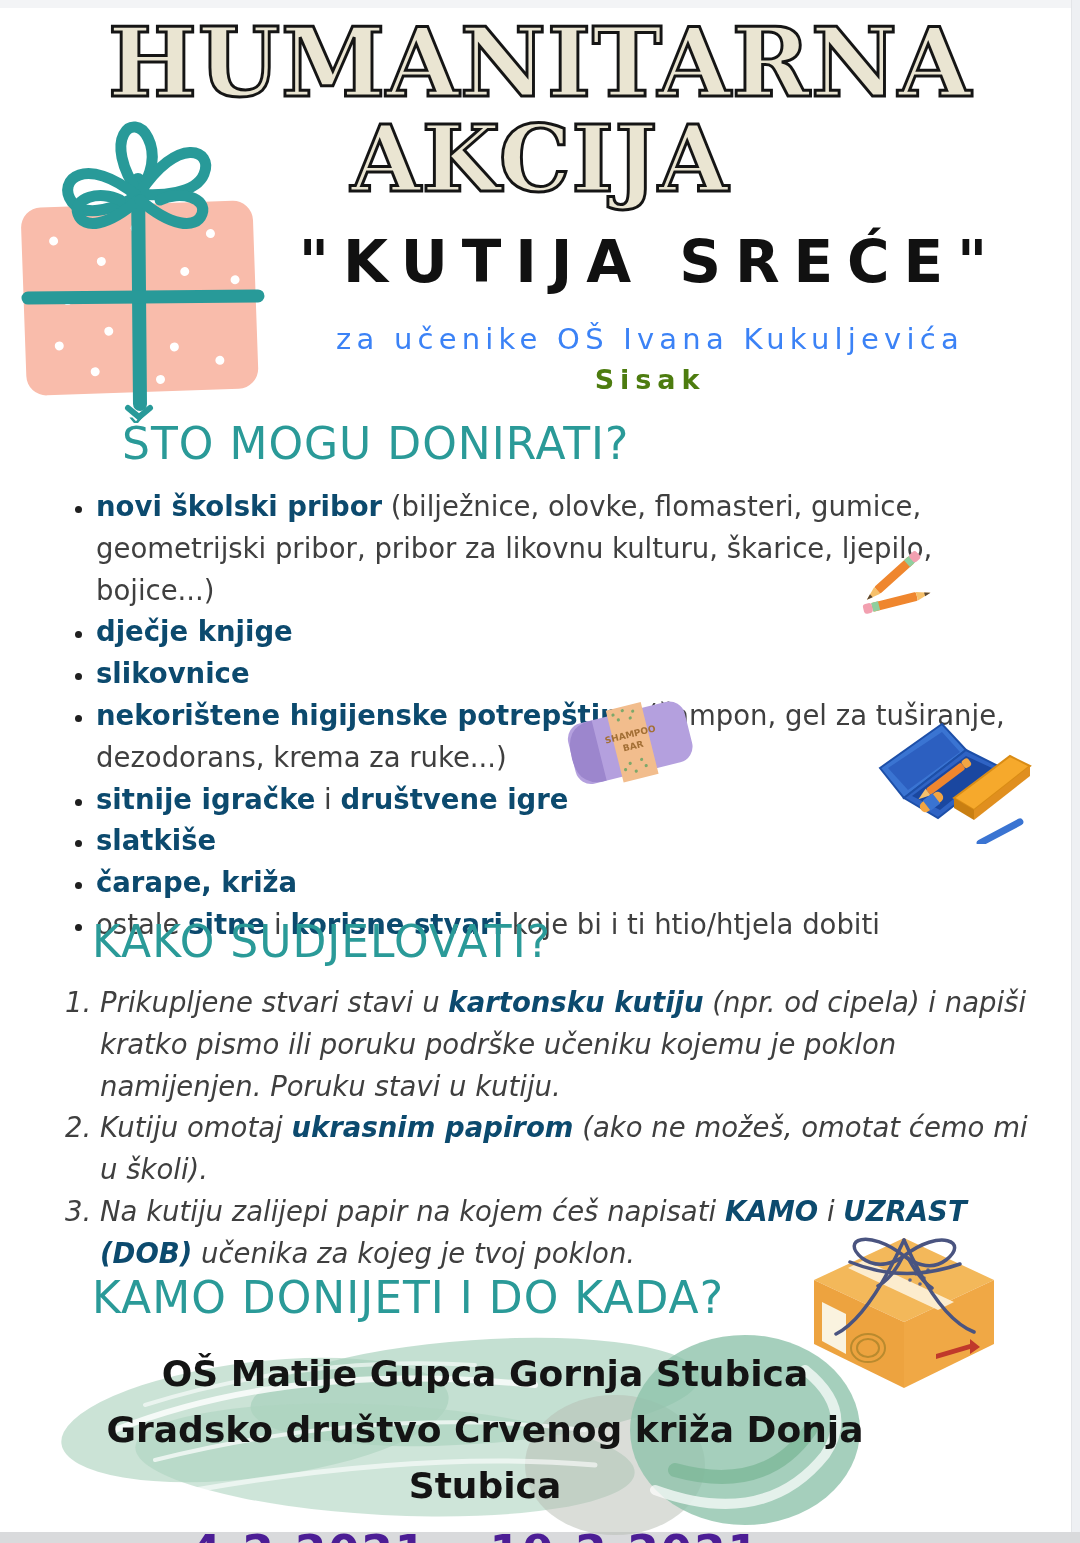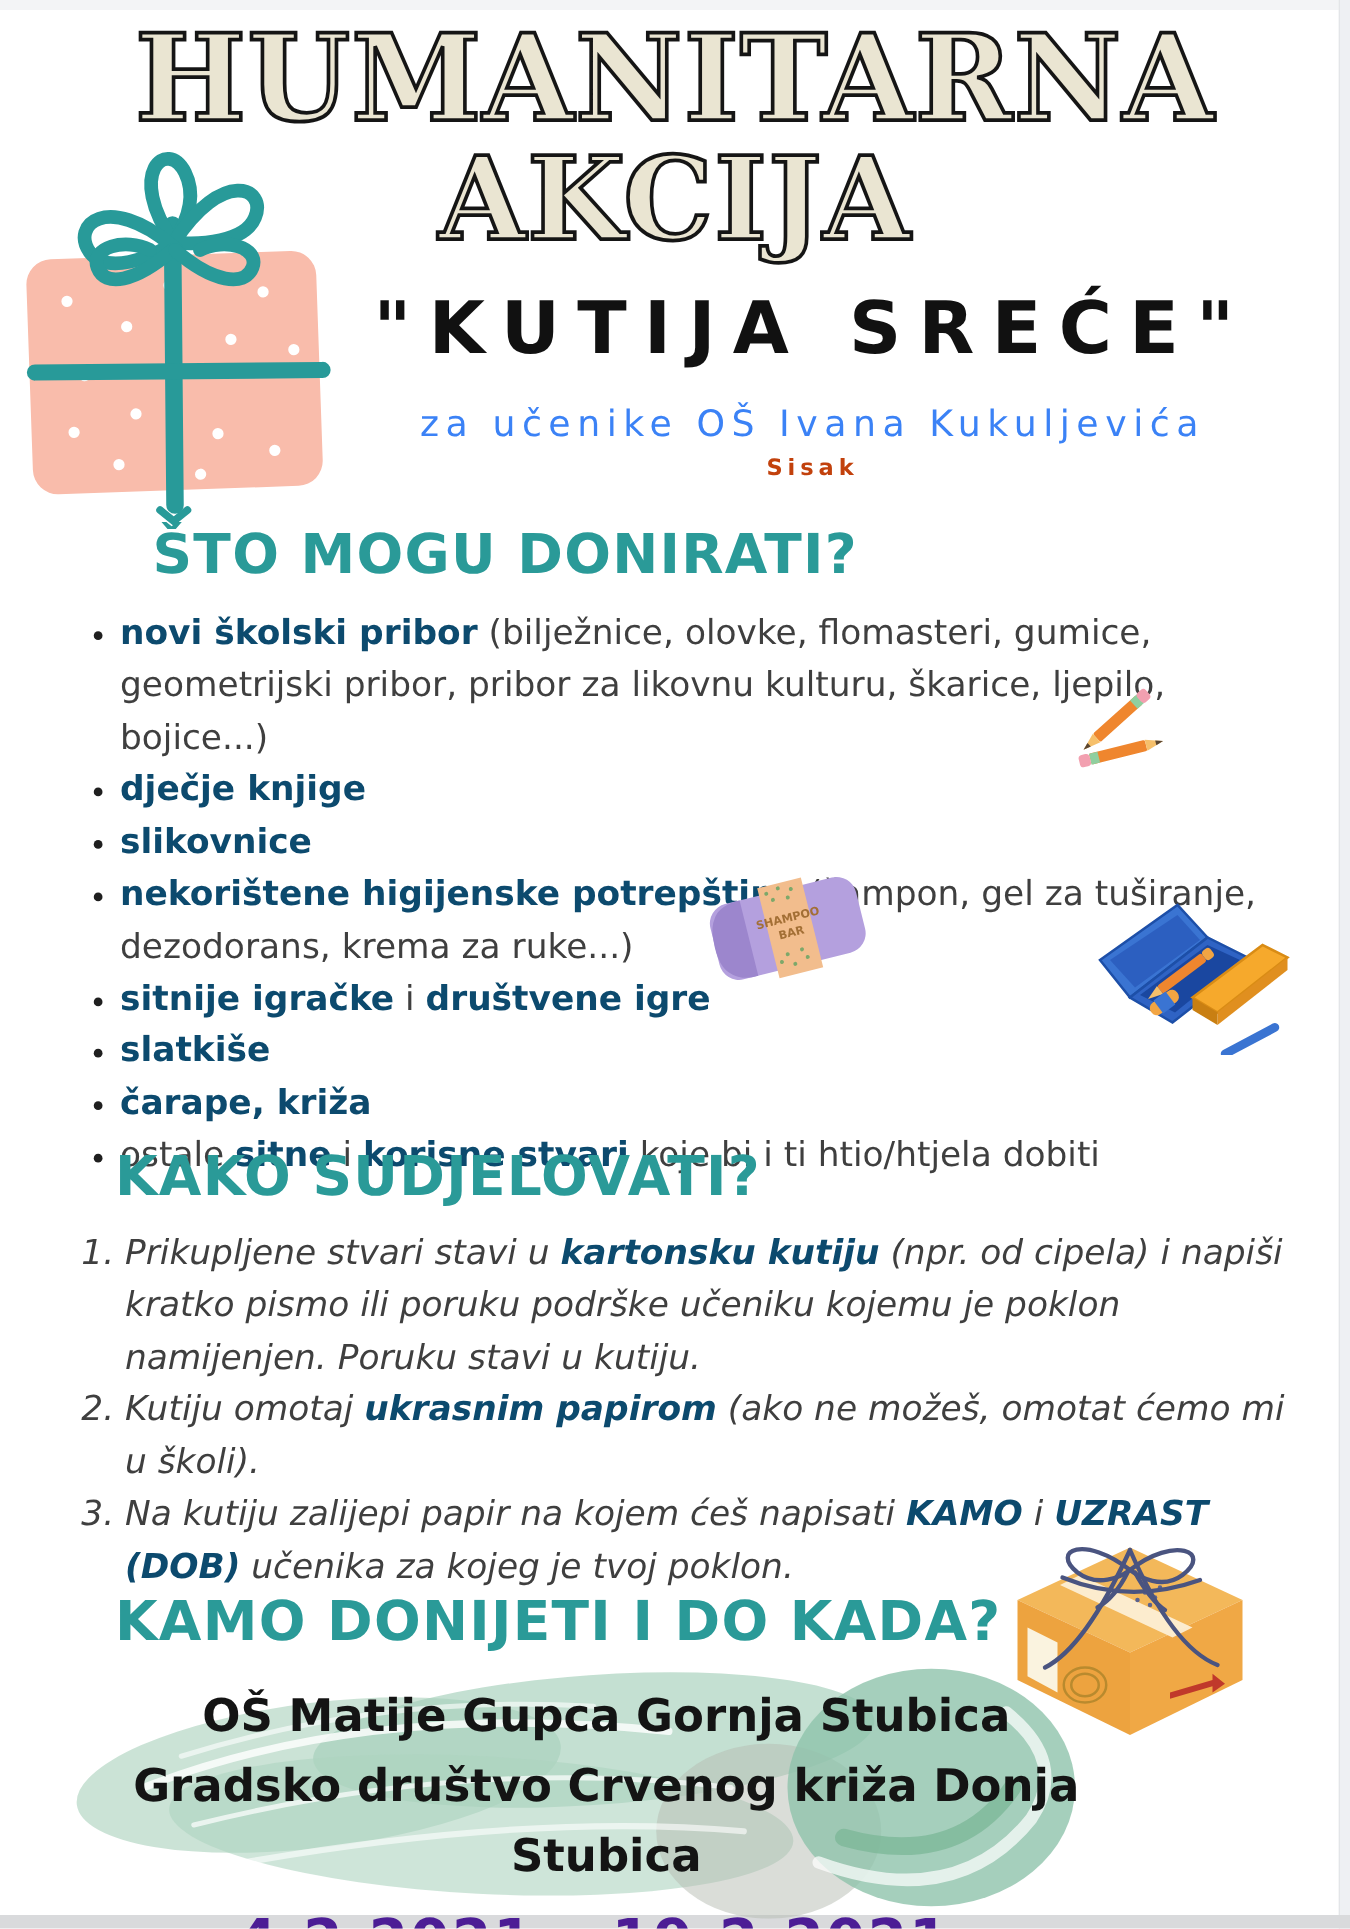--- a/index.html
+++ b/index.html
@@ -14,23 +14,23 @@
   .title{position:absolute;left:0;top:16px;width:1080px;text-align:center;
          font-family:"DejaVu Serif","Liberation Serif",serif;font-weight:700;
          color:#eae5d2;-webkit-text-stroke:3px #151515;line-height:0.98;
          font-size:96px;letter-spacing:1px;transform:scaleX(0.98);}
   .title .l2{display:block;font-size:92px;margin-top:4px;}
 
   .subtitle-block{position:absolute;left:270px;top:228px;width:760px;text-align:center;color:#111;}
   .subtitle-main{font-size:58px;font-weight:700;letter-spacing:0.24em;white-space:nowrap;
                  font-family:"DejaVu Sans","Liberation Sans",sans-serif;}
   .subtitle-for{margin-top:26px;font-size:29px;font-weight:400;letter-spacing:0.18em;color:#3b82f6;white-space:nowrap;}
-  .subtitle-city{margin-top:8px;font-size:18px;font-weight:700;letter-spacing:0.22em;color:#c2410c;}
-
-  .teal-heading{position:absolute;color:#2a9a98;font-weight:700;
+  .subtitle-city{margin-top:8px;font-size:27px;font-weight:700;letter-spacing:0.22em;color:#4d7c0f;}
+
+  .teal-heading{position:absolute;color:#2a9a98;font-weight:400;
                 font-family:"DejaVu Sans","Liberation Sans",sans-serif;
                 letter-spacing:1px;white-space:nowrap;}
   #heading-donate{left:122px;top:418px;font-size:44px;}
   #heading-participate{left:92px;top:916px;font-size:44px;}
   #heading-where{left:92px;top:1272px;font-size:44px;z-index:3;}
 
   .body-list{position:absolute;margin:0;font-size:27.5px;line-height:1.52;color:#3f3f3f;}
   .body-list .b{font-weight:700;color:#0c4a6e;}
   ul.body-list{left:60px;top:486px;width:950px;padding-left:36px;list-style:disc;}
   ul.body-list li::marker{color:#1f1f1f;font-size:24px;}

